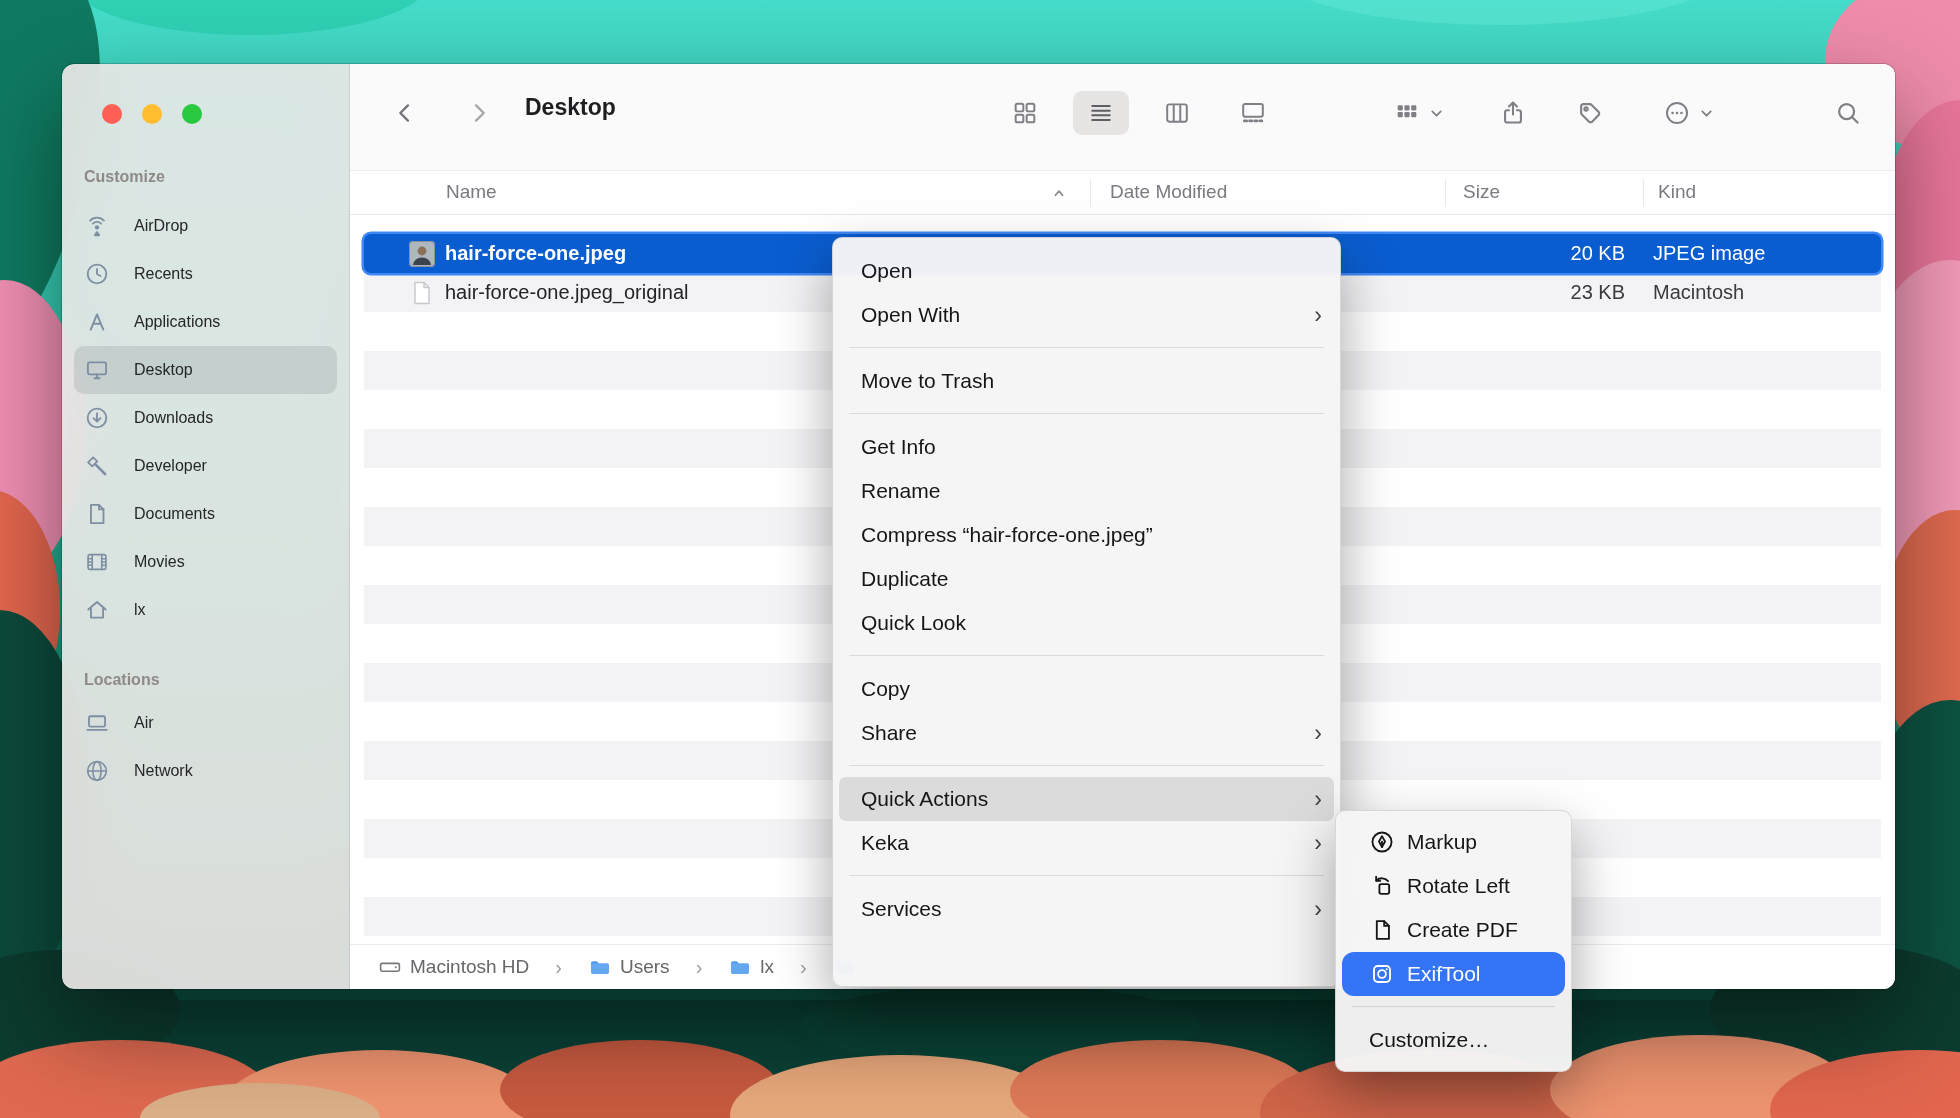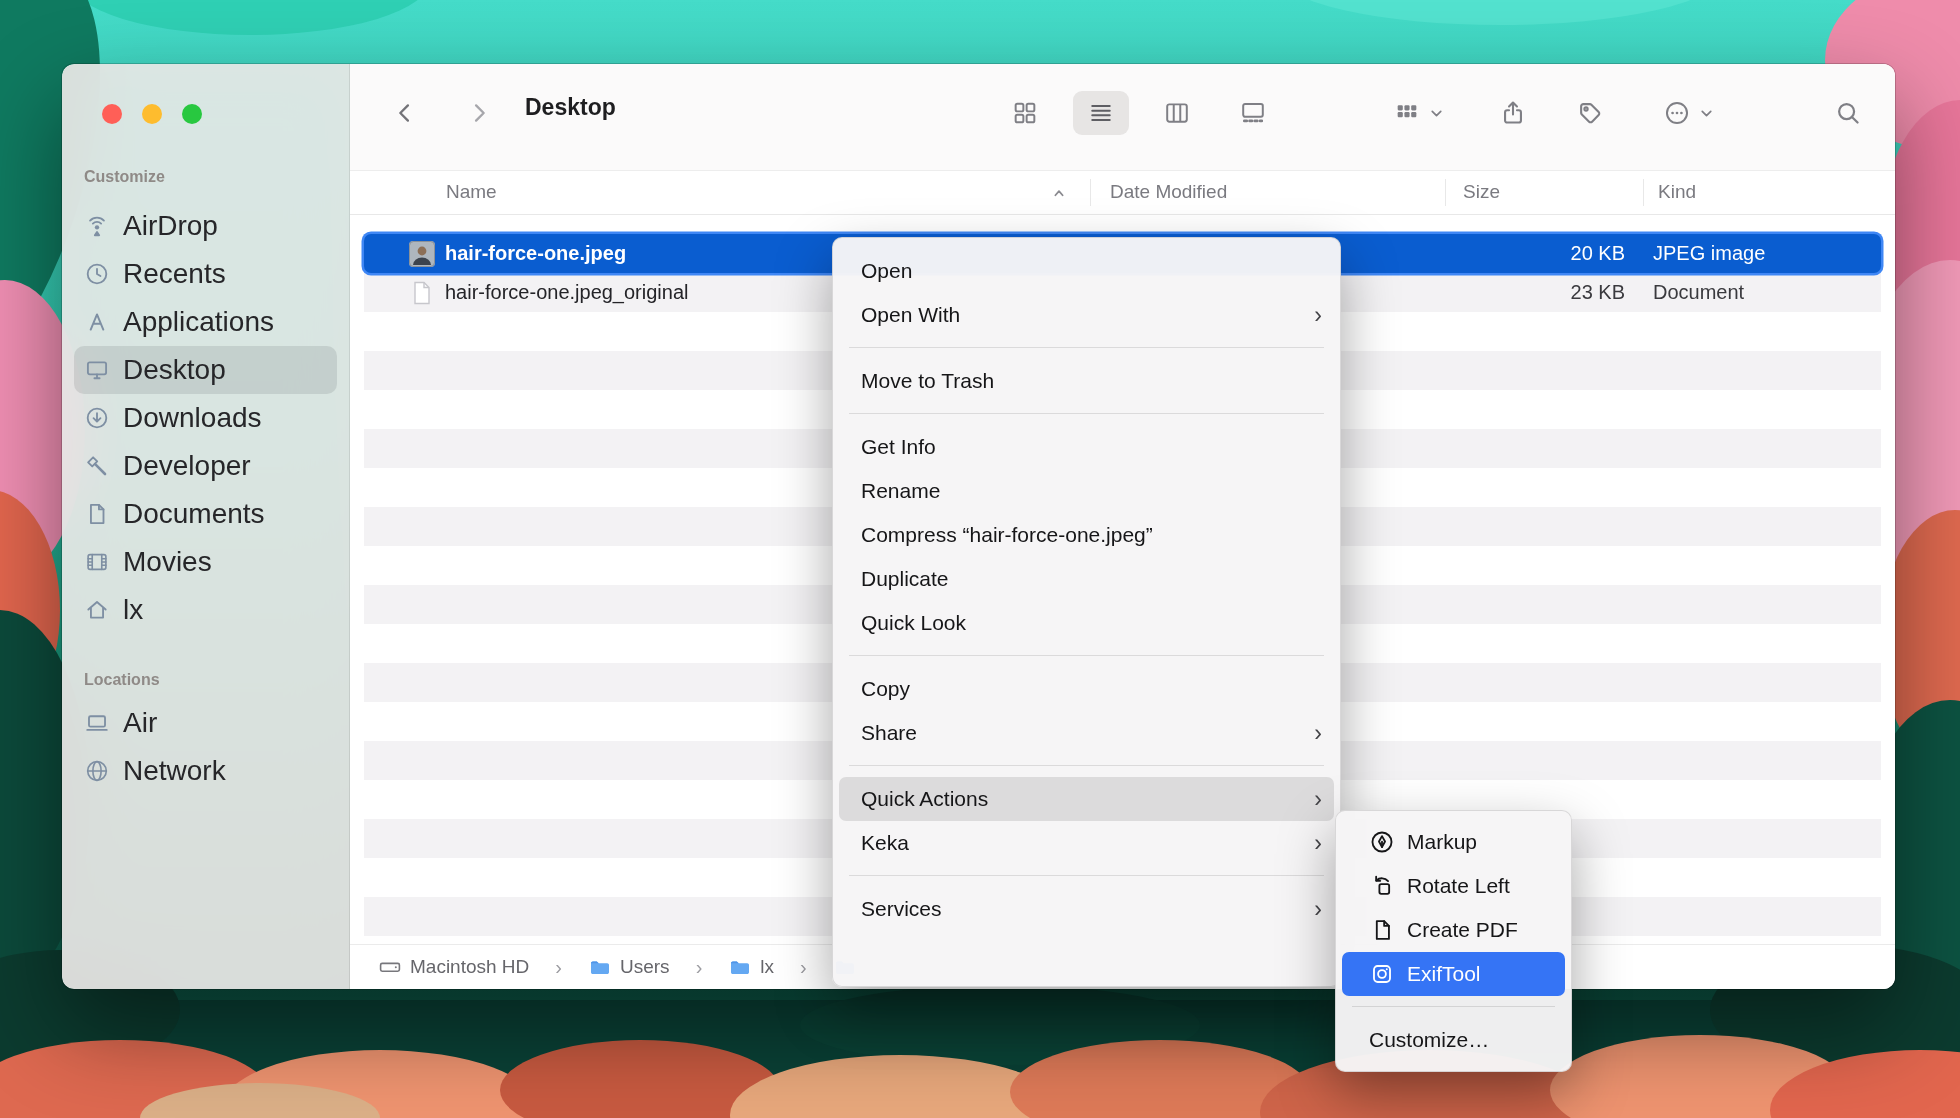--- a/index.html
+++ b/index.html
@@ -14,22 +14,22 @@
 
   
   .sidebar { width:288px; flex:none; background:rgba(234,230,229,.93);
     backdrop-filter:blur(28px) saturate(1.5); border-right:1px solid rgba(0,0,0,.09); position:relative; }
   .traffic { position:absolute; top:40px; left:40px; display:flex; gap:20px; }
   .tl { width:20px; height:20px; border-radius:50%; display:block; }
   .tl.red{background:#ff5f57;} .tl.yellow{background:#febc2e;} .tl.green{background:#28c840;}
   .sb-content { padding:104px 12px 0; }
   .sb-title { height:20px; font-size:16px; font-weight:700; color:#8f8a87; margin:0 10px 14px; }
   .sb-title.loc { margin-top:37px; margin-bottom:8px; }
-  .sb-item { display:flex; align-items:center; gap:13px; height:48px; padding:0 10px;
-    border-radius:10px; font-size:28px; color:#262629; }
+  .sb-item { display:flex; align-items:center; gap:24px; height:48px; padding:0 10px;
+    border-radius:10px; font-size:16px; color:#262629; }
   .sb-item.selected { background:rgba(0,0,0,.095); }
   .sb-ico { width:26px; height:26px; flex:none; display:flex; align-items:center; justify-content:center; }
 
   
   .main { flex:1; position:relative; background:#fff; }
   .toolbar { position:absolute; top:0; left:0; right:0; height:106px; background:#fbfafa; }
   .tbtn { position:absolute; width:44px; height:44px; display:flex; align-items:center; justify-content:center; border-radius:8px; }
   .toolbar-title { position:absolute; left:175px; top:30px; font-size:23px; font-weight:700; color:#1e1e20; }
   .viewgroup { position:absolute; left:647px; top:27px; display:flex; gap:20px; }
   .vbtn { width:56px; height:44px; display:flex; align-items:center; justify-content:center; border-radius:9px; }
@@ -69,21 +69,21 @@
     box-shadow:0 22px 55px rgba(0,0,0,.35); padding:11px 0 13px; font-size:21px; color:#161618; }
   .mi { height:44px; display:flex; align-items:center; margin:0 6px; padding:0 12px 0 22px; border-radius:7px; }
   .mi .chev { margin-left:auto; color:#434347; font-size:23px; line-height:1; }
   .mi.hl { background:#dcdbdc; }
   .msep { height:1px; background:rgba(0,0,0,.11); margin:10px 16px 11px; }
 
   .sub { position:absolute; left:1335px; top:810px; width:237px; height:262px; z-index:11;
     background:rgba(246,245,246,.97); border:1px solid rgba(0,0,0,.12); border-radius:10px;
     box-shadow:0 22px 55px rgba(0,0,0,.35); padding:9px 0 11px; font-size:21px; color:#161618; }
   .sub .mi { padding:0 10px 0 27px; gap:12px; }
-  .sub .mi.blue { background:#3574f5; color:#fff; }
+  .sub .mi.blue { background:#3574f5; color:#fff;border-radius:12px; }
   .sico { width:26px; height:26px; flex:none; display:flex; align-items:center; justify-content:center; }
 </style>
 </head>
 <body>
 
 <div class="stage">
 
   <svg class="wallpaper" viewBox="0 0 1960 1118" preserveAspectRatio="none">
     <defs>
       <linearGradient id="sky" x1="0" y1="0" x2="0" y2="1">
@@ -375,21 +375,21 @@
         </div>
         <div class="frow r2">
           <span class="fic">
             <svg width="26" height="26" viewBox="0 0 26 26" fill="none" stroke="#c7c7cc" stroke-width="1.4">
                 <path d="M6 2.5h9l5 5v16H6z" fill="#fff"></path>
                 <path d="M15 2.5v5h5"></path>
               </svg>
           </span>
           <span class="fname">hair-force-one.jpeg_original</span>
           <span class="fsize">23 KB</span>
-          <span class="fkind">Document</span>
+          <span class="fkind">Macintosh</span>
         </div>
       </div>
 
       <div class="pathbar">
         <span class="pitem">
           <svg width="24" height="24" viewBox="0 0 24 24">
               <rect x="2.6" y="8.4" width="18.8" height="7.8" rx="1.6" fill="none" stroke="#77777c" stroke-width="1.6"></rect>
               <circle cx="17.8" cy="12.3" r="1" fill="#77777c"></circle>
             </svg>
           <span>Macintosh HD</span>

